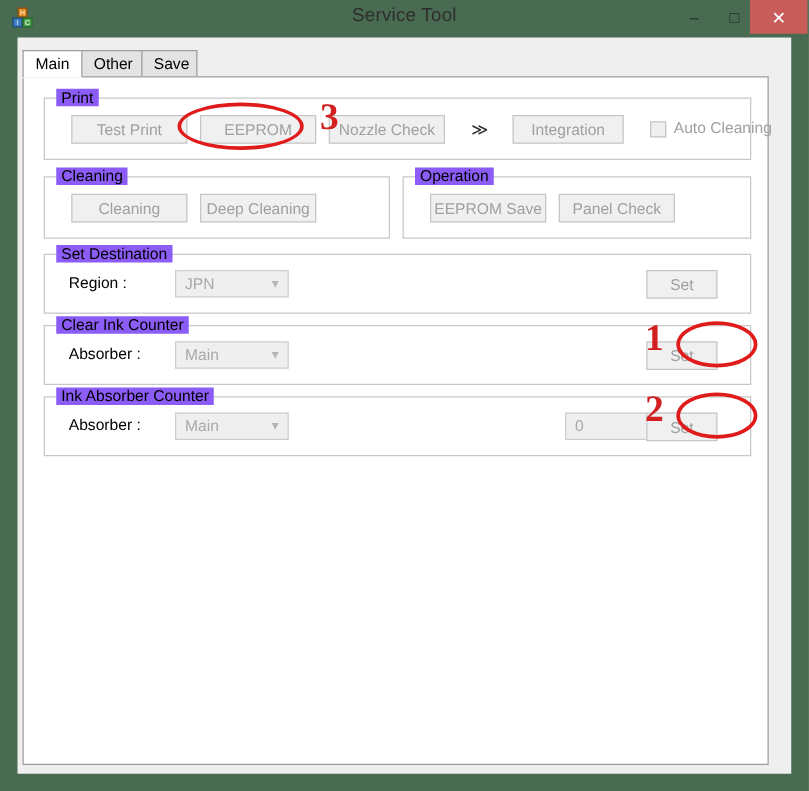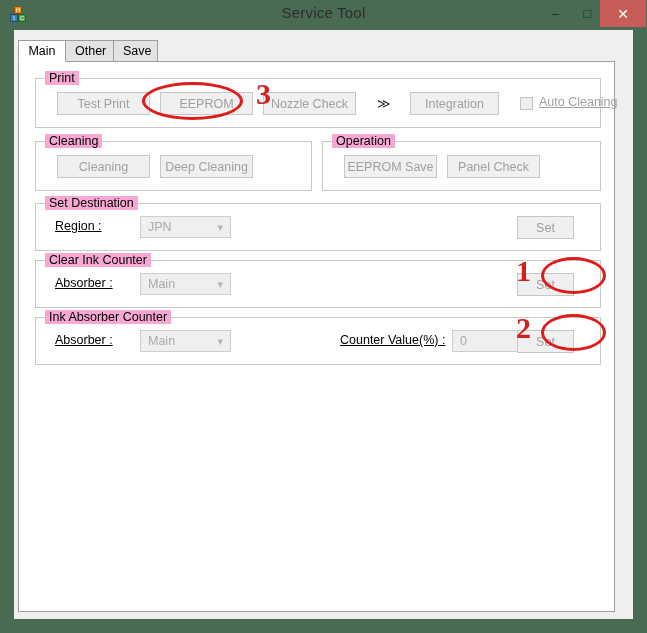--- a/index.html
+++ b/index.html
@@ -114,21 +114,21 @@
   
   .group {
     position: absolute;
     box-sizing: border-box;
     border: 1px solid #c8c8c8;
   }
   .group-label {
     position: absolute;
     top: -8px;
     left: 9px;
-    background: #f9a8d4;
+    background: #8b5cf6;
     padding: 0 4px;
     font-size: 12.5px;
     color: #000;
     white-space: nowrap;
   }
 
   #grp-print     { left: 16px;  top: 16px;  width: 566px; height: 50px; }
   #grp-cleaning  { left: 16px;  top: 79px;  width: 277px; height: 50px; }
   #grp-operation { left: 303px; top: 79px;  width: 279px; height: 50px; }
   #grp-dest      { left: 16px;  top: 141px; width: 566px; height: 48px; }
@@ -149,21 +149,20 @@
     height: 23px;
     cursor: default;
     user-select: none;
   }
   .label {
     position: absolute;
     font-size: 12.5px;
     color: #000;
     white-space: nowrap;
     line-height: 23px;
-    text-decoration: underline;
   }
   .label.dim { color: #a0a0a0; }
   .combo {
     position: absolute;
     box-sizing: border-box;
     height: 22px;
     border: 1px solid #cdcdcd;
     background: #efefef;
     color: #a9a9a9;
     font-size: 12.5px;
@@ -294,21 +293,20 @@
         <div class="btn" style="left:481px; top:12px; width:57px;">Set</div>
       </div>
 
       <div class="group" id="grp-absorber">
         <div class="group-label">Ink Absorber Counter</div>
         <div class="label" style="left:19px; top:11px;">Absorber :</div>
         <div class="combo" style="left:104px; top:12px; width:91px;">
           <span>Main</span>
           <span class="chev">▾</span>
         </div>
-        <div class="label" style="left:304px; top:11px;">Counter Value(%) :</div>
         <div class="combo" style="left:416px; top:12px; width:91px;">
           <span>0</span>
           <span class="chev">▾</span>
         </div>
         <div class="btn" style="left:481px; top:12px; width:57px;">Set</div>
       </div>
 
     </div>
   </div>
 

